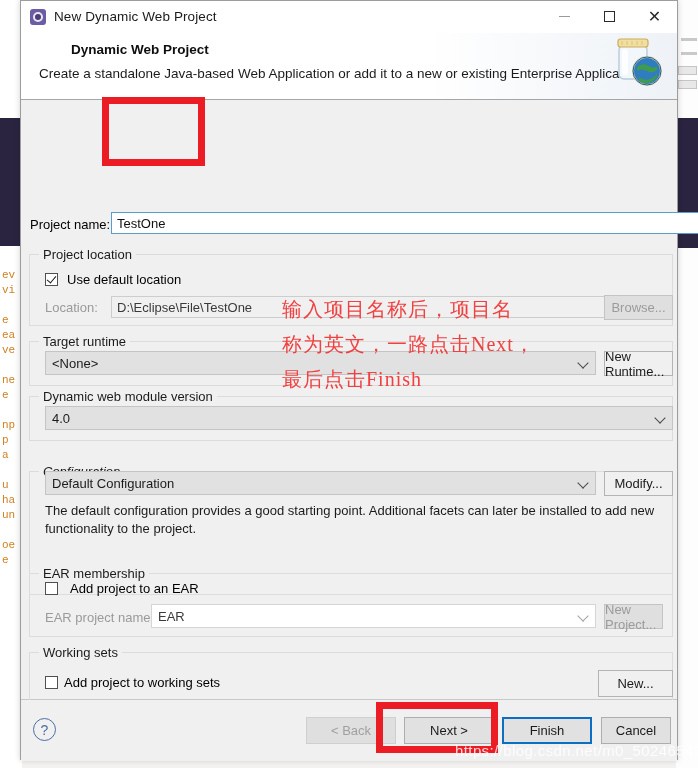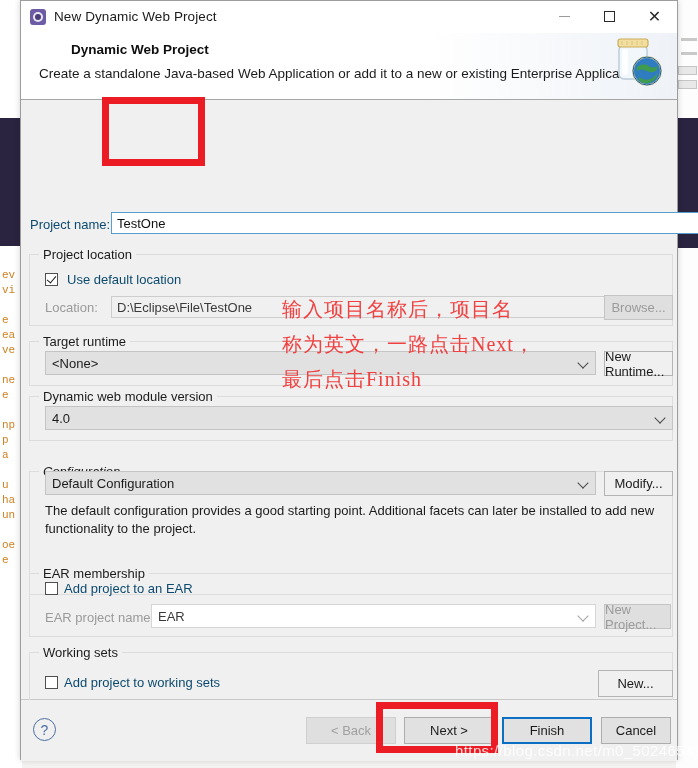--- a/index.html
+++ b/index.html
@@ -142,21 +142,21 @@
 
   
   #body {
     position: relative;
     height: 599px;
     background: #f0f0f0;
     border-bottom: 1px solid #c8c8c8;
   }
 
   .row { position: absolute; display: flex; align-items: center; }
-  .lbl { font-size: 13px; color: #0c4a6e; }
+  .lbl { font-size: 13px; color: #000000; }
   .lbl.dim { color: #9a9a9a; }
 
   .field {
     height: 22px;
     background: #ffffff;
     border: 1px solid #5c9ccc;
     box-sizing: border-box;
     font-size: 13px; color: #111;
     display: flex; align-items: center;
     padding-left: 5px;
@@ -428,30 +428,30 @@
       <span class="chev"></span>
     </div>
     <div class="btn plain" style="left:583px; top:371px; width:69px;">Modify...</div>
     <div class="desc" style="left:24px; top:402px; width:618px;">The default configuration provides a good starting point. Additional facets can later be installed to add new functionality to the project.</div>
 
     <div class="group" style="left:8px; top:473px; width:644px; height:64px;">
       <span class="group-title">EAR membership</span>
     </div>
     <div class="row" style="left:24px; top:481px;">
       <span class="cbx"></span>
-      <span class="lbl" style="margin-left:6px;">Add project to an EAR</span>
+      <span class="lbl" style="margin-left:12px;">Add project to an EAR</span>
     </div>
     <div class="row" style="left:24px; top:510px;">
       <span class="lbl dim">EAR project name:</span>
     </div>
     <div class="combo white" style="left:130px; top:504px; width:445px; border-color:#d6d6d6; color:#3a3a3a;">
       <span>EAR</span>
       <span class="chev" style="border-color:#a2a2a2;"></span>
     </div>
-    <div class="btn disabled" style="left:583px; top:504px; width:67px;">New Project...</div>
+    <div class="btn disabled" style="left:583px; top:504px; width:59px;">New Project...</div>
 
     <div class="group" style="left:8px; top:552px; width:644px; height:85px;">
       <span class="group-title">Working sets</span>
     </div>
     <div class="row" style="left:24px; top:575px;">
       <span class="cbx"></span>
       <span class="lbl" style="margin-left:6px;">Add project to working sets</span>
     </div>
     <div class="btn plain" style="left:577px; top:570px; width:75px; height:27px;">New...</div>
     <div class="row" style="left:24px; top:608px;">

